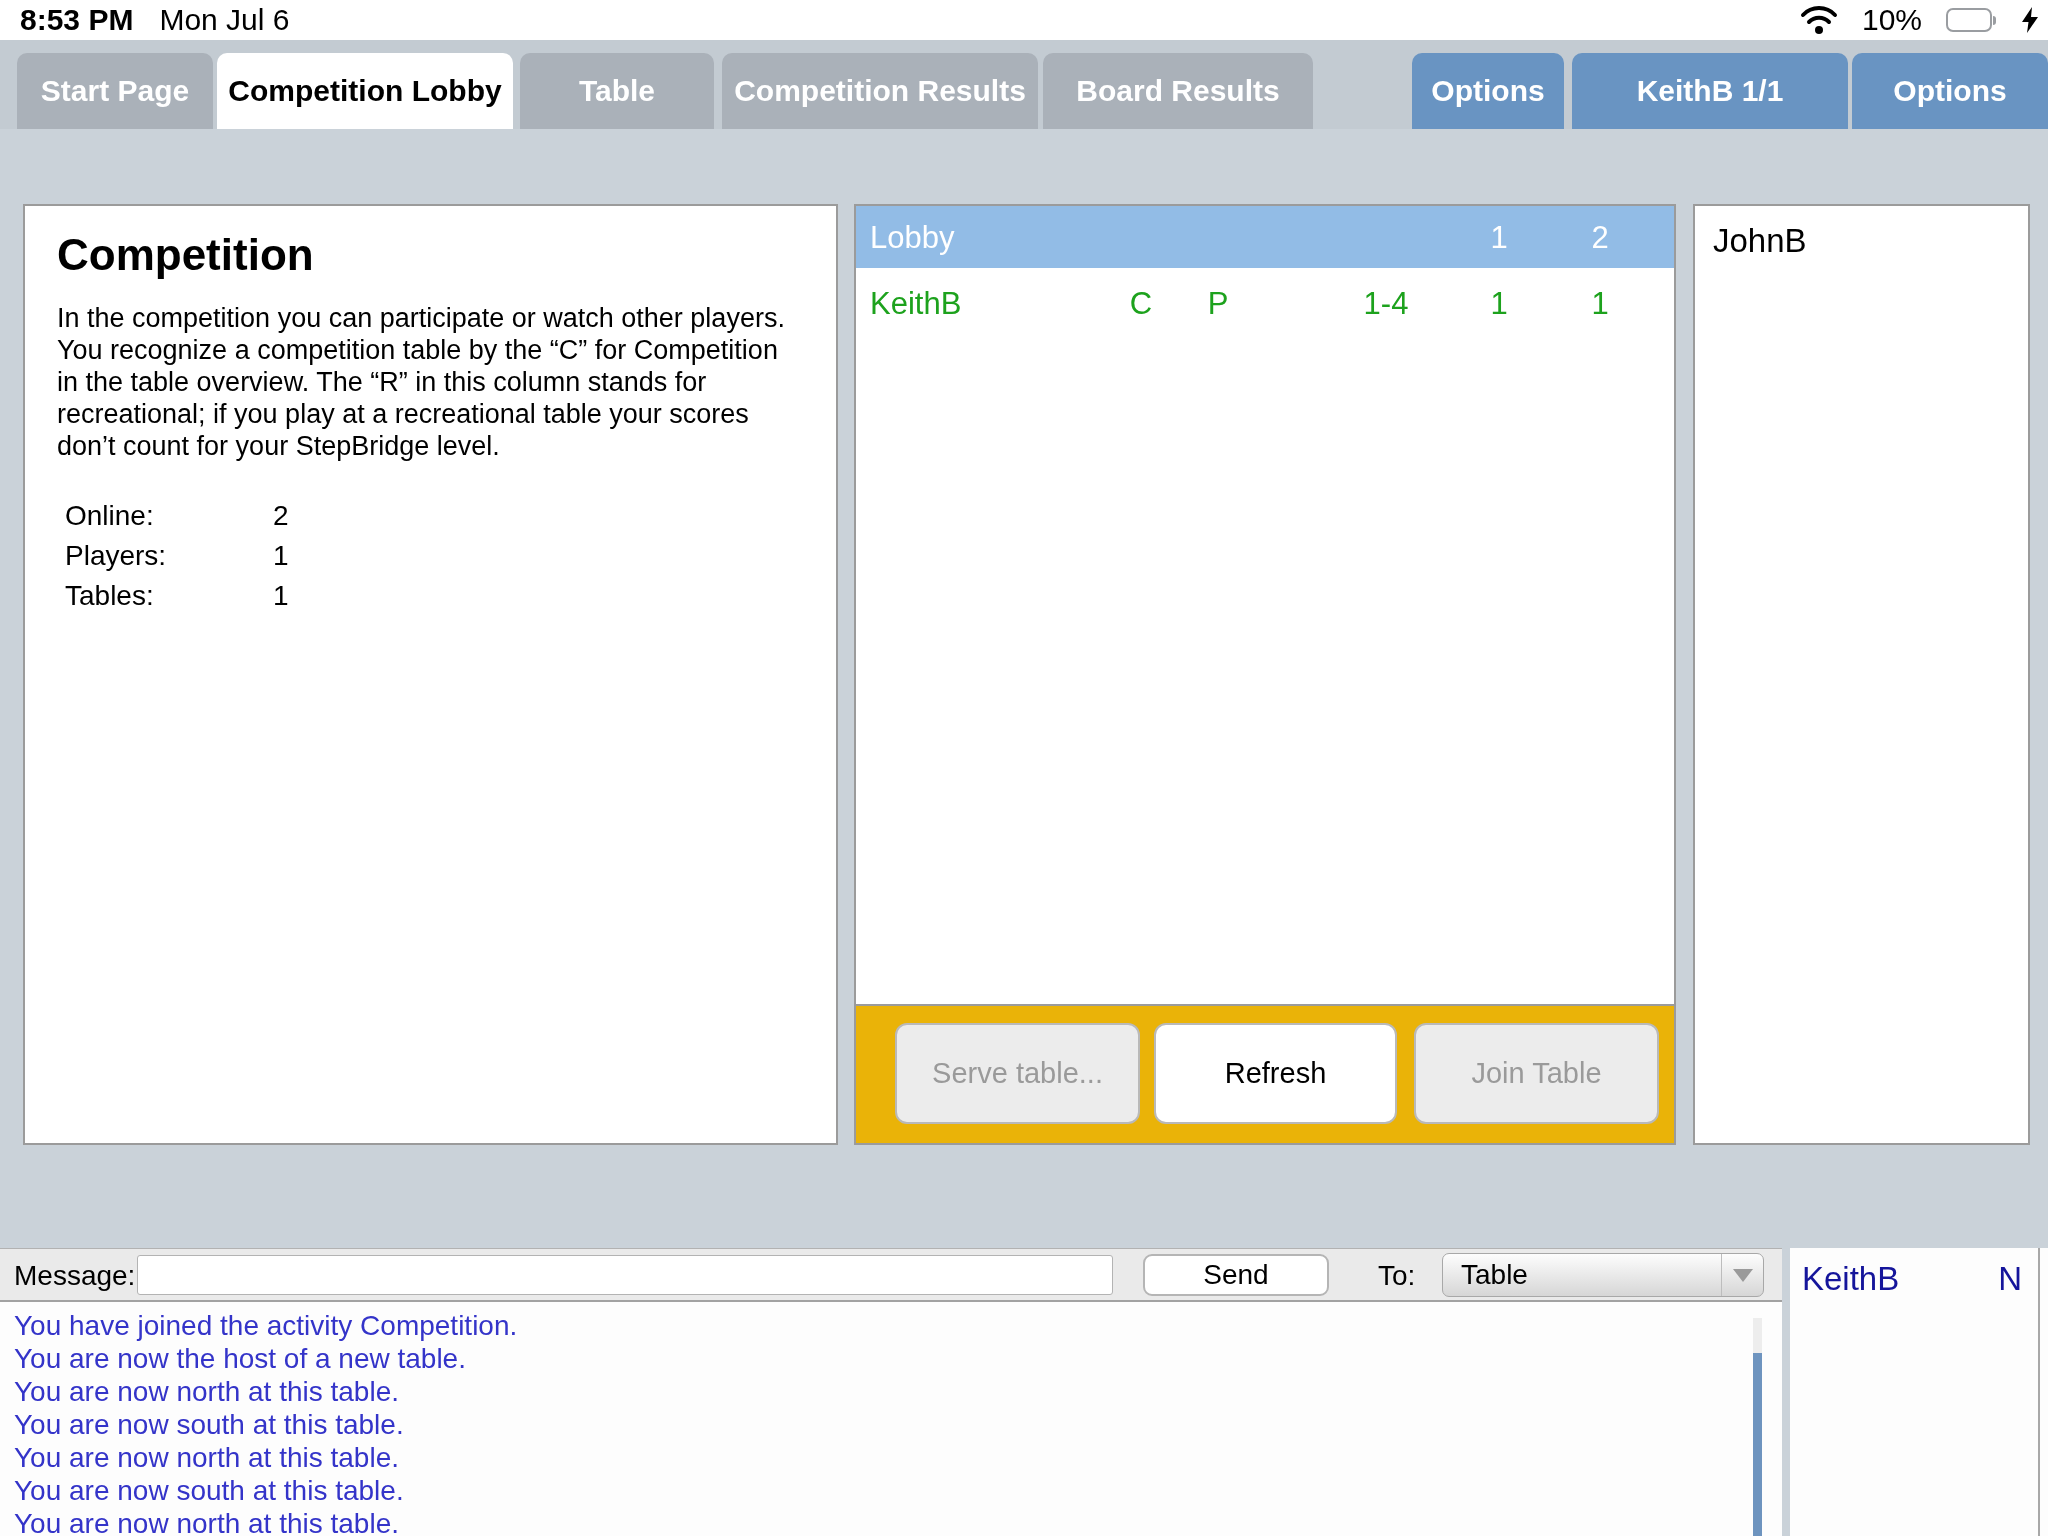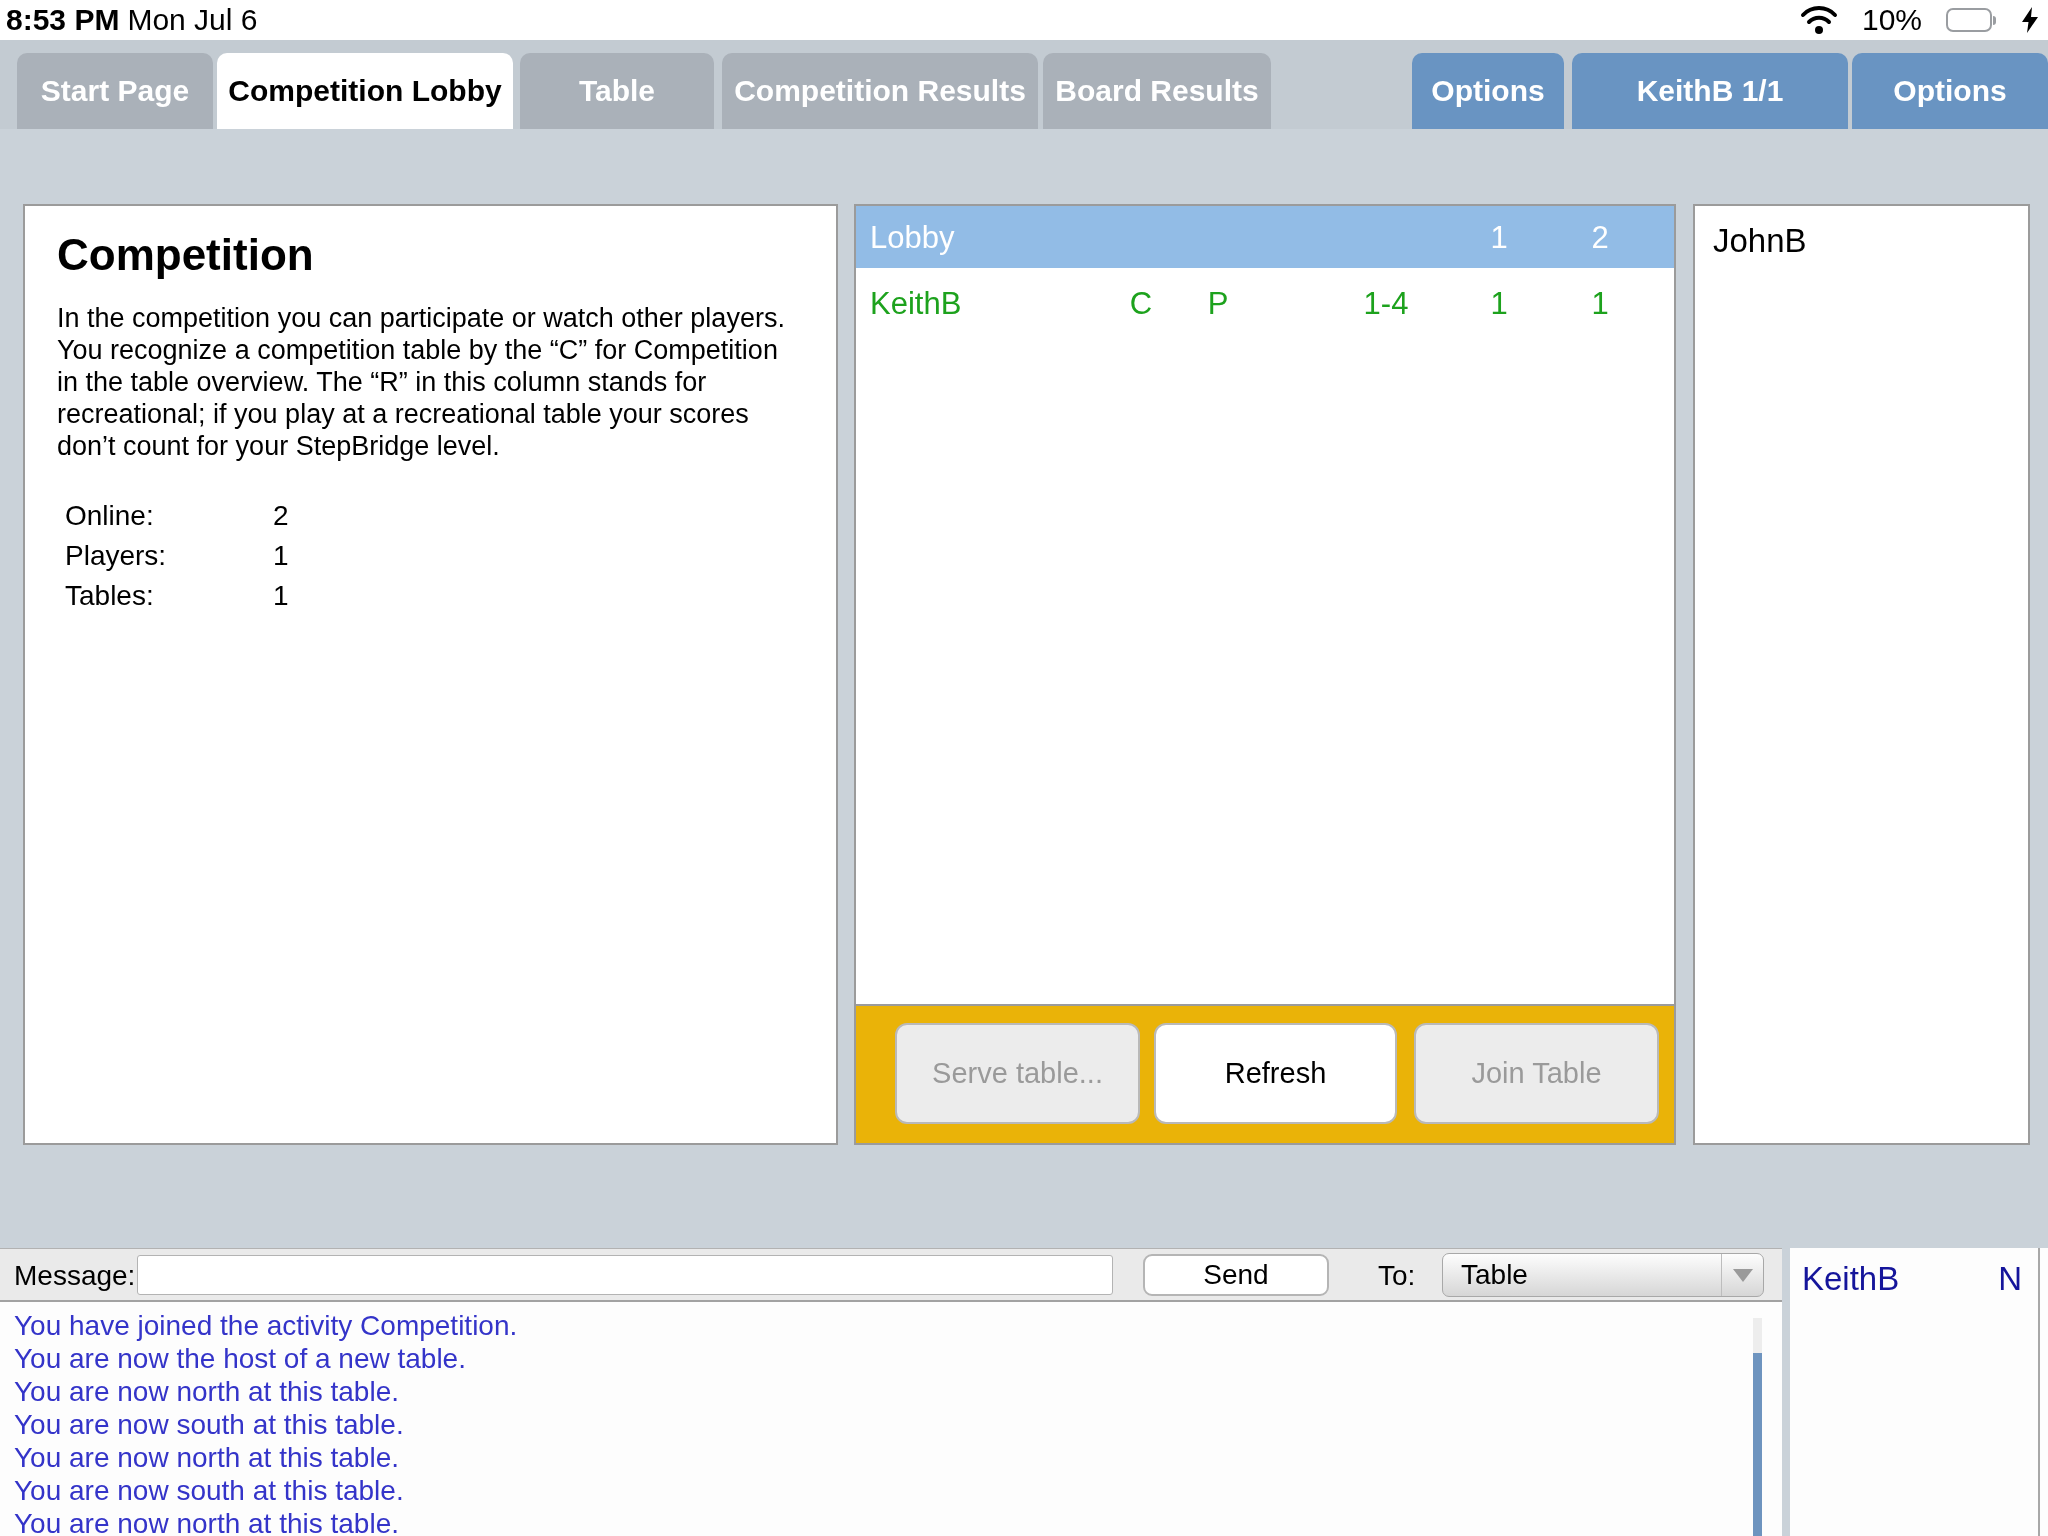--- a/index.html
+++ b/index.html
@@ -5,41 +5,41 @@
   html,body{margin:0;padding:0;background:#8a8f94;}
   *{box-sizing:border-box;}
   #stage{
     position:relative;width:2048px;height:1536px;overflow:hidden;
     background:#cad2d9;
     font-family:"Liberation Sans","DejaVu Sans",sans-serif;
     -webkit-font-smoothing:antialiased;
   }
   
   .status-bar{position:absolute;left:0;top:0;width:2048px;height:40px;background:#ffffff;}
-  .status-left{position:absolute;left:6px;top:0;height:40px;display:flex;align-items:center;gap:8px;font-size:30px;color:#000;}
+  .status-left{position:absolute;left:20px;top:0;height:40px;display:flex;align-items:center;gap:26px;font-size:30px;color:#000;}
   .status-time{font-weight:700;}
   .status-date{font-weight:400;}
   .status-right{position:absolute;right:10px;top:0;height:40px;display:flex;align-items:center;gap:24px;font-size:30px;color:#000;}
   .wifi-svg{width:38px;height:30px;display:block;}
   .battery{position:relative;width:52px;height:26px;display:flex;align-items:center;}
   .battery-body{width:46px;height:24px;border:2px solid #9a9da1;border-radius:7px;background:#fff;padding:2px;}
   .battery-fill{width:6px;height:16px;background:#ff3b30;border-radius:2px;}
   .battery-nub{width:3px;height:9px;background:#9a9da1;border-radius:0 3px 3px 0;margin-left:1px;}
   .bolt-svg{width:16px;height:26px;display:block;}
   
   .tab-bar{position:absolute;left:0;top:40px;width:2048px;height:89px;background:#c3cbd2;}
   .tab{position:absolute;top:13px;bottom:0;border-radius:10px 10px 0 0;
        display:flex;align-items:center;justify-content:center;
        font-size:30px;font-weight:700;color:#fff;background:#aab1b9;cursor:default;}
   .tab.active{background:#ffffff;color:#000;}
   .tab-start{left:17px;width:196px;}
   .tab-lobby{left:217px;width:296px;}
   .tab-table{left:520px;width:194px;}
   .tab-compres{left:722px;width:316px;}
-  .tab-boardres{left:1043px;width:228px;}
+  .tab-boardres{left:1043px;width:270px;}
   .action-btn{position:absolute;top:13px;bottom:0;border-radius:10px 10px 0 0;
        display:flex;align-items:center;justify-content:center;
        font-size:30px;font-weight:700;color:#fff;background:#6994c2;}
   .btn-options{left:1412px;width:152px;}
   .btn-user{left:1572px;width:276px;}
   .btn-contacts{left:1852px;width:196px;}
   
   .panel{position:absolute;background:#ffffff;border:2px solid #9b9b9b;}
   .info-panel{left:23px;top:204px;width:815px;height:941px;}
   .info-title{position:absolute;left:32px;top:24px;font-size:44px;font-weight:700;color:#000;}

